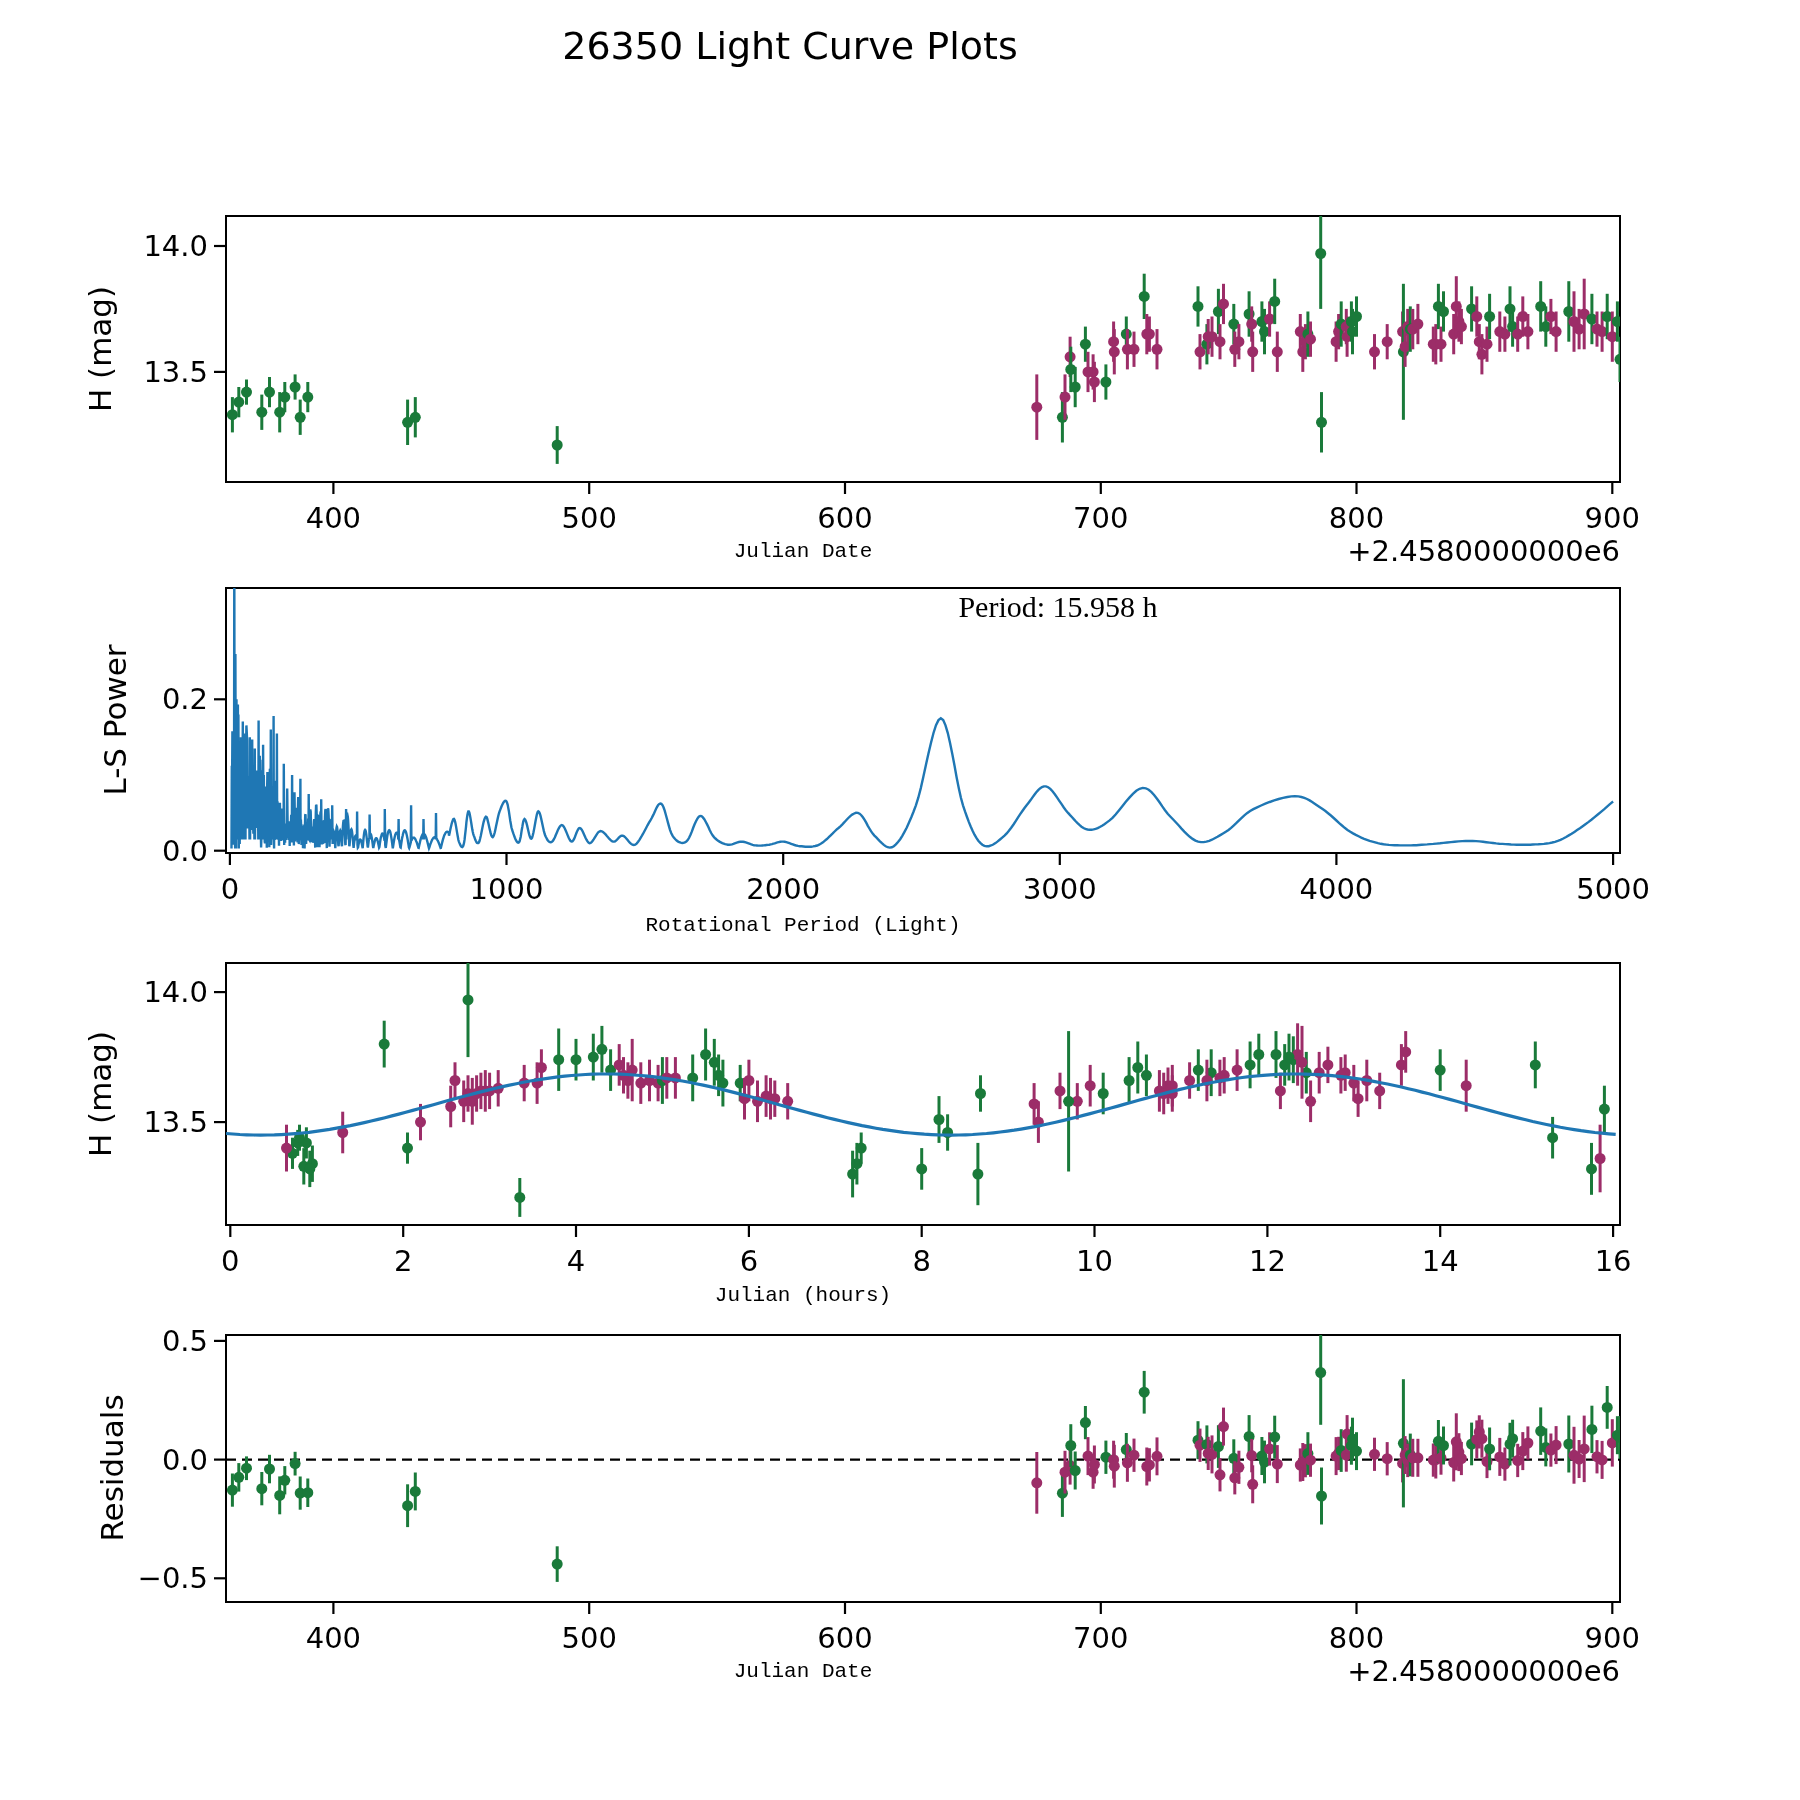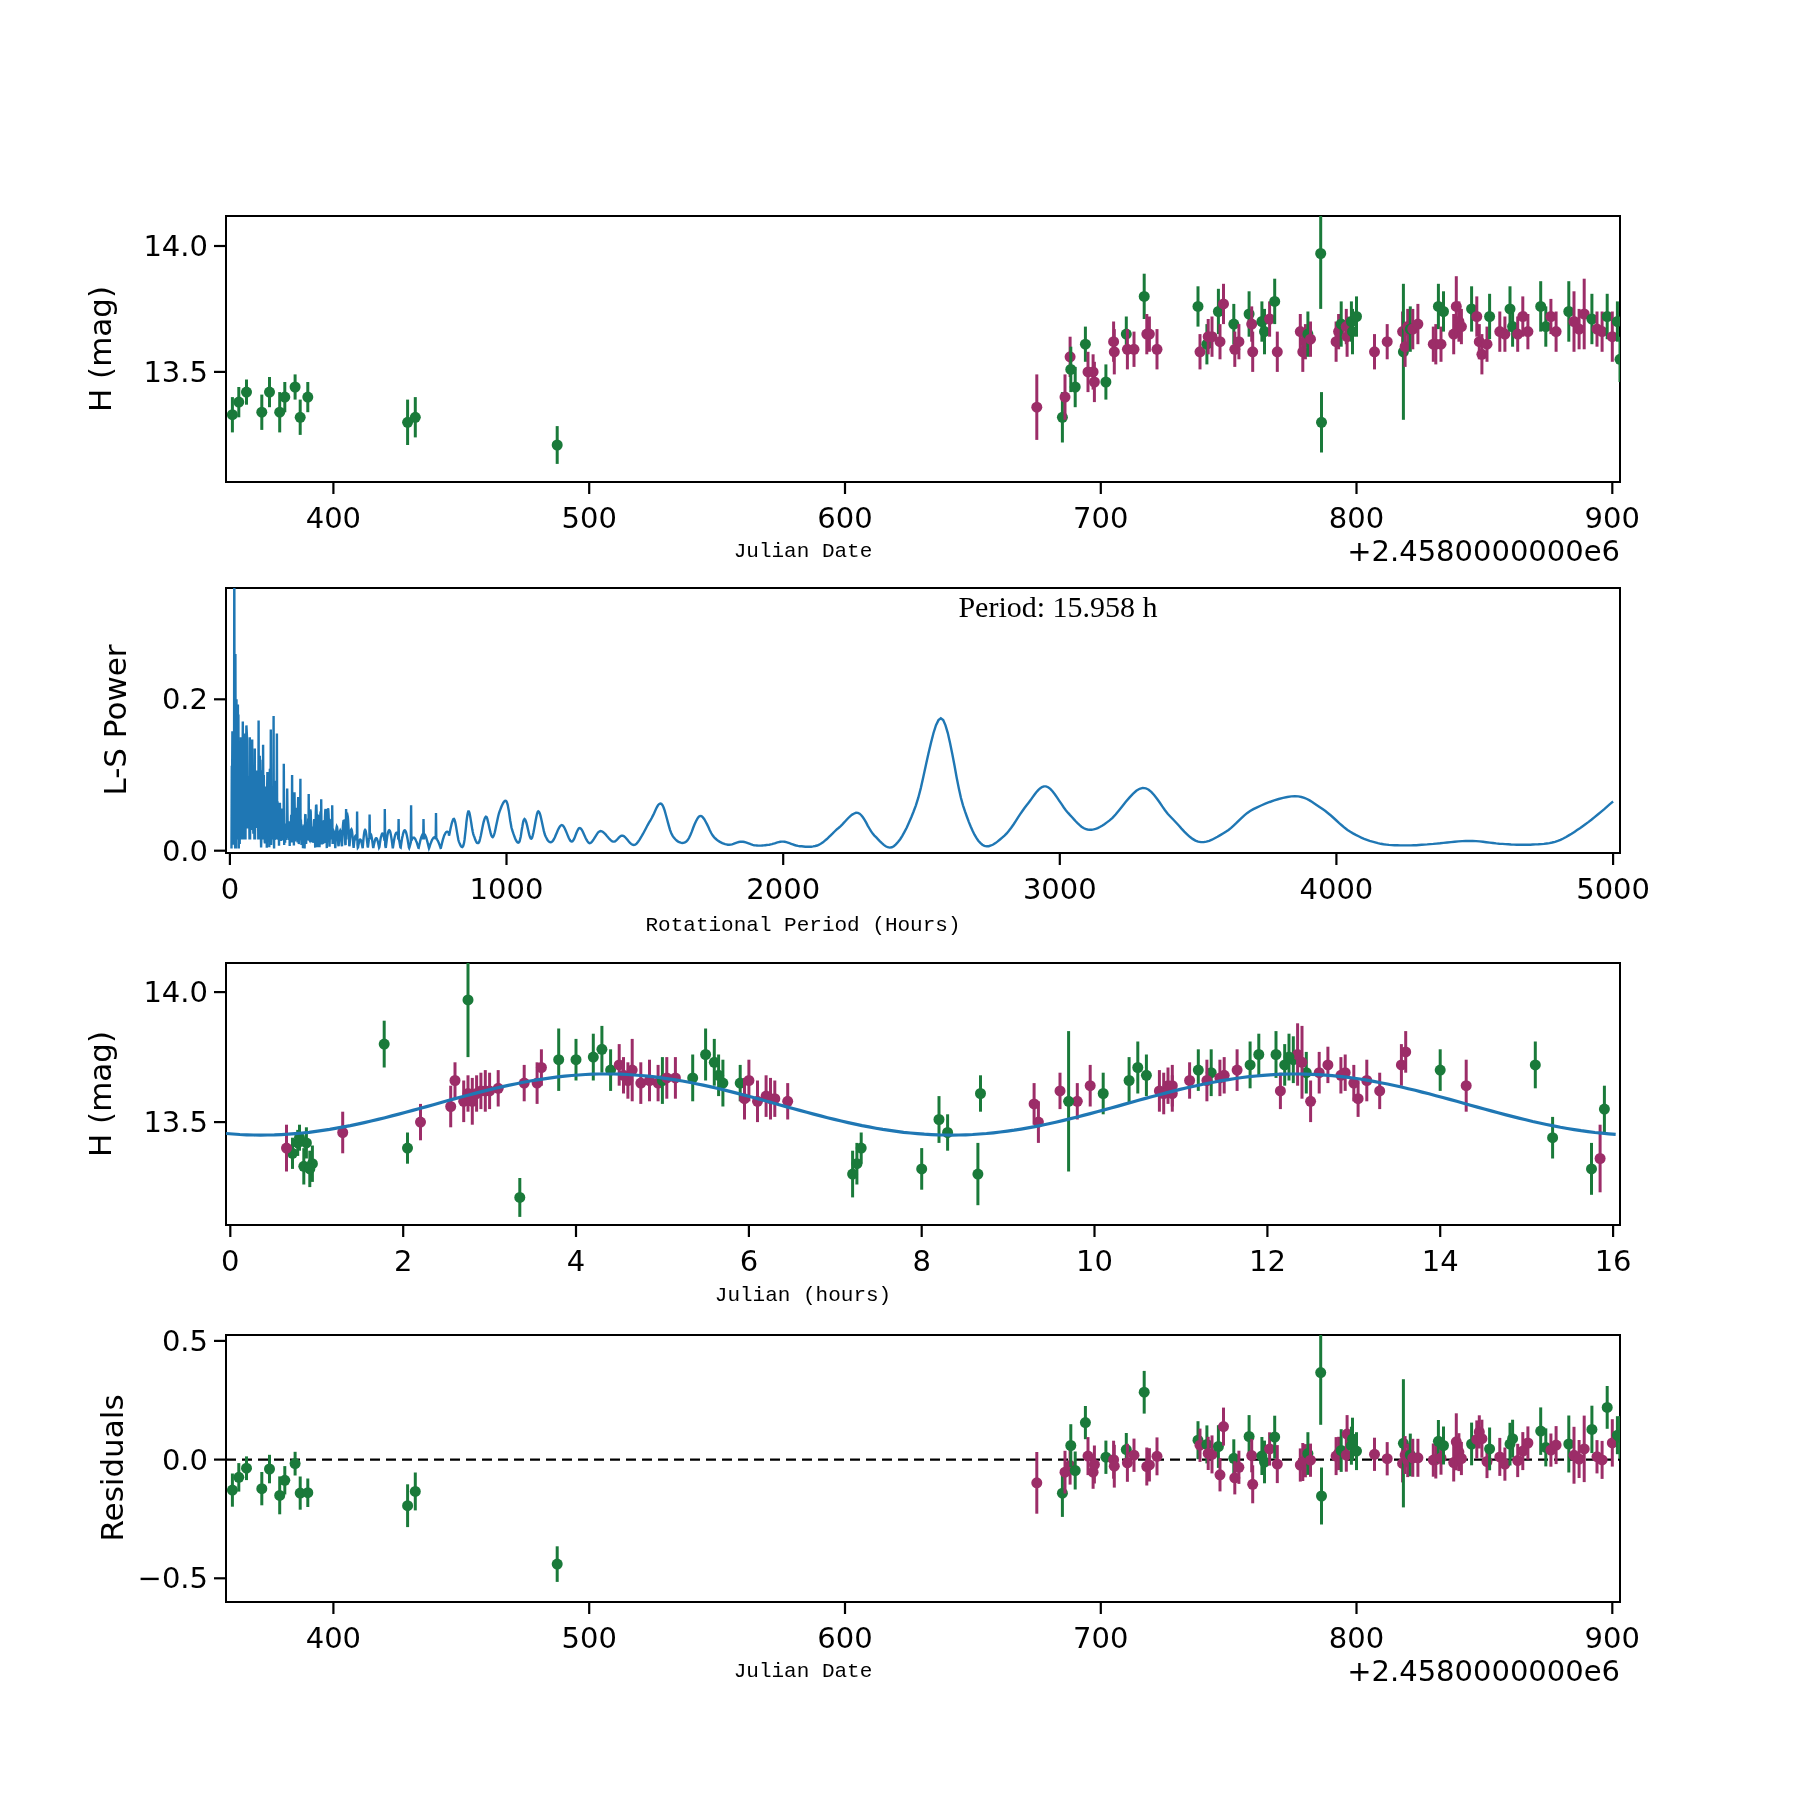--- a/index.html
+++ b/index.html
@@ -790,27 +790,28 @@
         <circle cx="1607.2" cy="1407.4" r="5.5" fill="#1a7a3a"></circle>
         <line x1="1612.3" y1="1466.6" x2="1612.3" y2="1419.2" stroke="#9c2d68" stroke-width="3"></line>
         <circle cx="1612.3" cy="1442.9" r="5.5" fill="#9c2d68"></circle>
         <line x1="1617.4" y1="1454.2" x2="1617.4" y2="1416.2" stroke="#1a7a3a" stroke-width="3"></line>
         <circle cx="1617.4" cy="1435.2" r="5.5" fill="#1a7a3a"></circle>
         <line x1="1620" y1="1458.7" x2="1620" y2="1416" stroke="#1a7a3a" stroke-width="3"></line>
         <circle cx="1620" cy="1437.4" r="5.5" fill="#1a7a3a"></circle>
       </g>
     </svg>
 
+  <div class="lbl title" style="left:790px;top:24px">26350 Light Curve Plots</div>
 
   <div class="lbl ylabel" style="left:100px;top:349px">H (mag)</div>
   <div class="lbl xlabel" style="left:803px;top:551px">Julian Date</div>
   <div class="lbl offset" style="left:1620px;top:551px">+2.4580000000e6</div>
 
   <div class="lbl ylabel" style="left:115px;top:720px">L-S Power</div>
-  <div class="lbl xlabel" style="left:803px;top:925px">Rotational Period (Hours)</div>
+  <div class="lbl xlabel" style="left:803px;top:925px">Rotational Period (Light)</div>
   <div class="lbl annot" style="left:1058px;top:590px">Period: 15.958 h</div>
 
   <div class="lbl ylabel" style="left:100px;top:1094px">H (mag)</div>
   <div class="lbl xlabel" style="left:803px;top:1295px">Julian (hours)</div>
 
   <div class="lbl ylabel" style="left:112px;top:1468px">Residuals</div>
   <div class="lbl xlabel" style="left:803px;top:1671px">Julian Date</div>
   <div class="lbl offset" style="left:1620px;top:1671px">+2.4580000000e6</div>
 </div>
 

